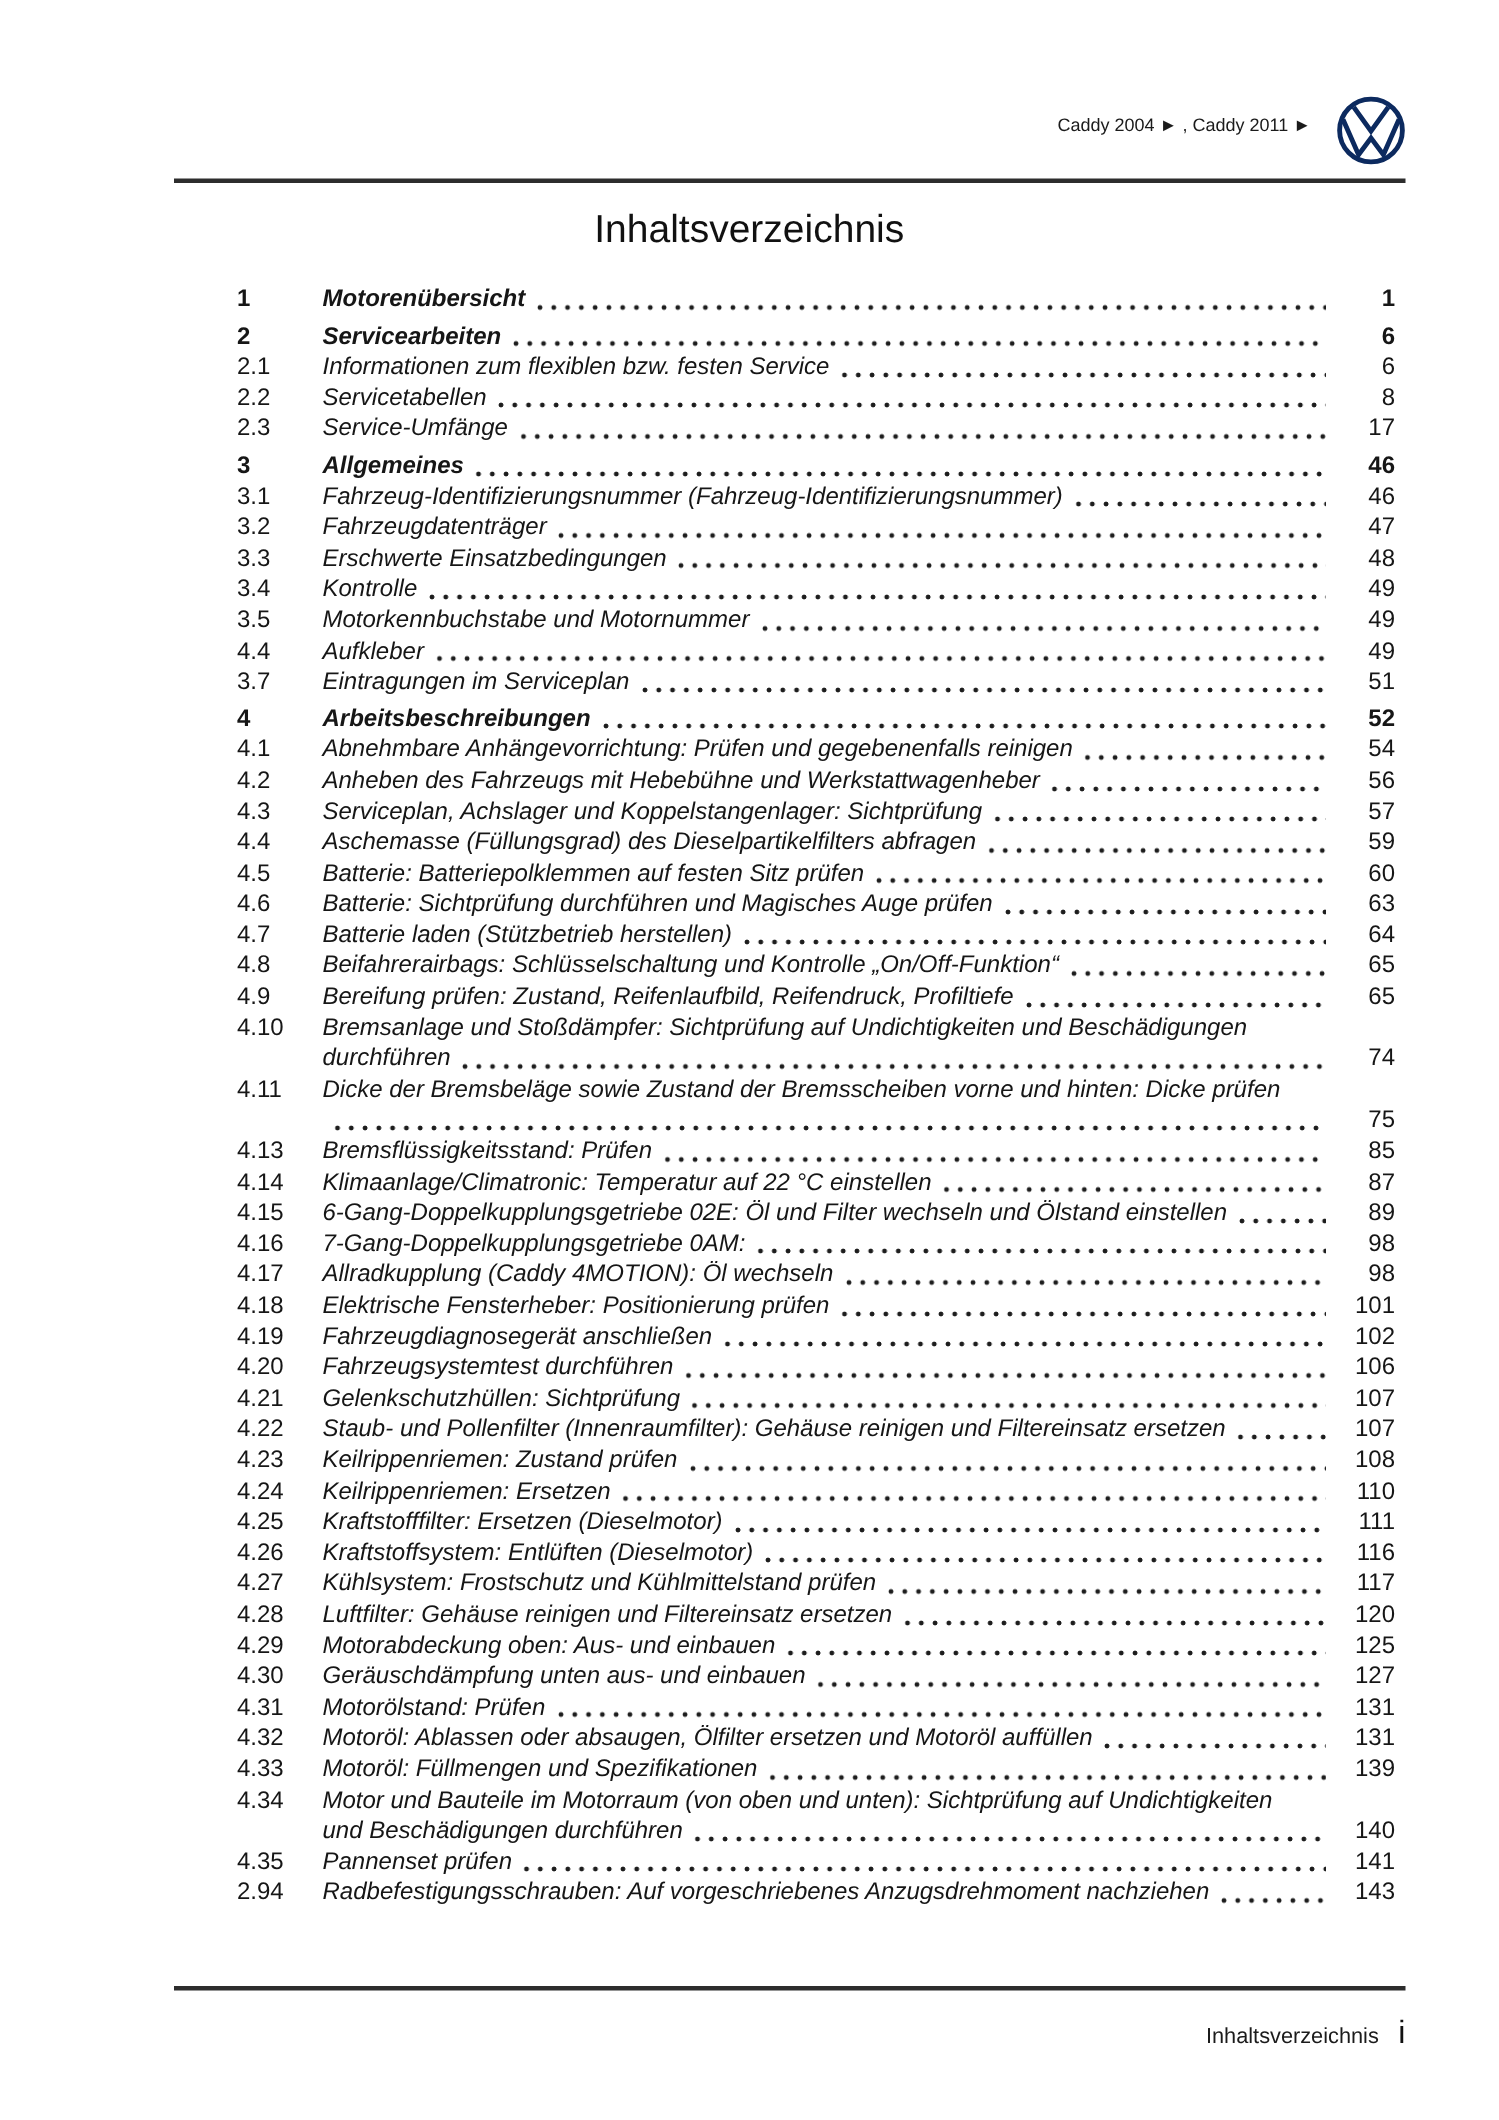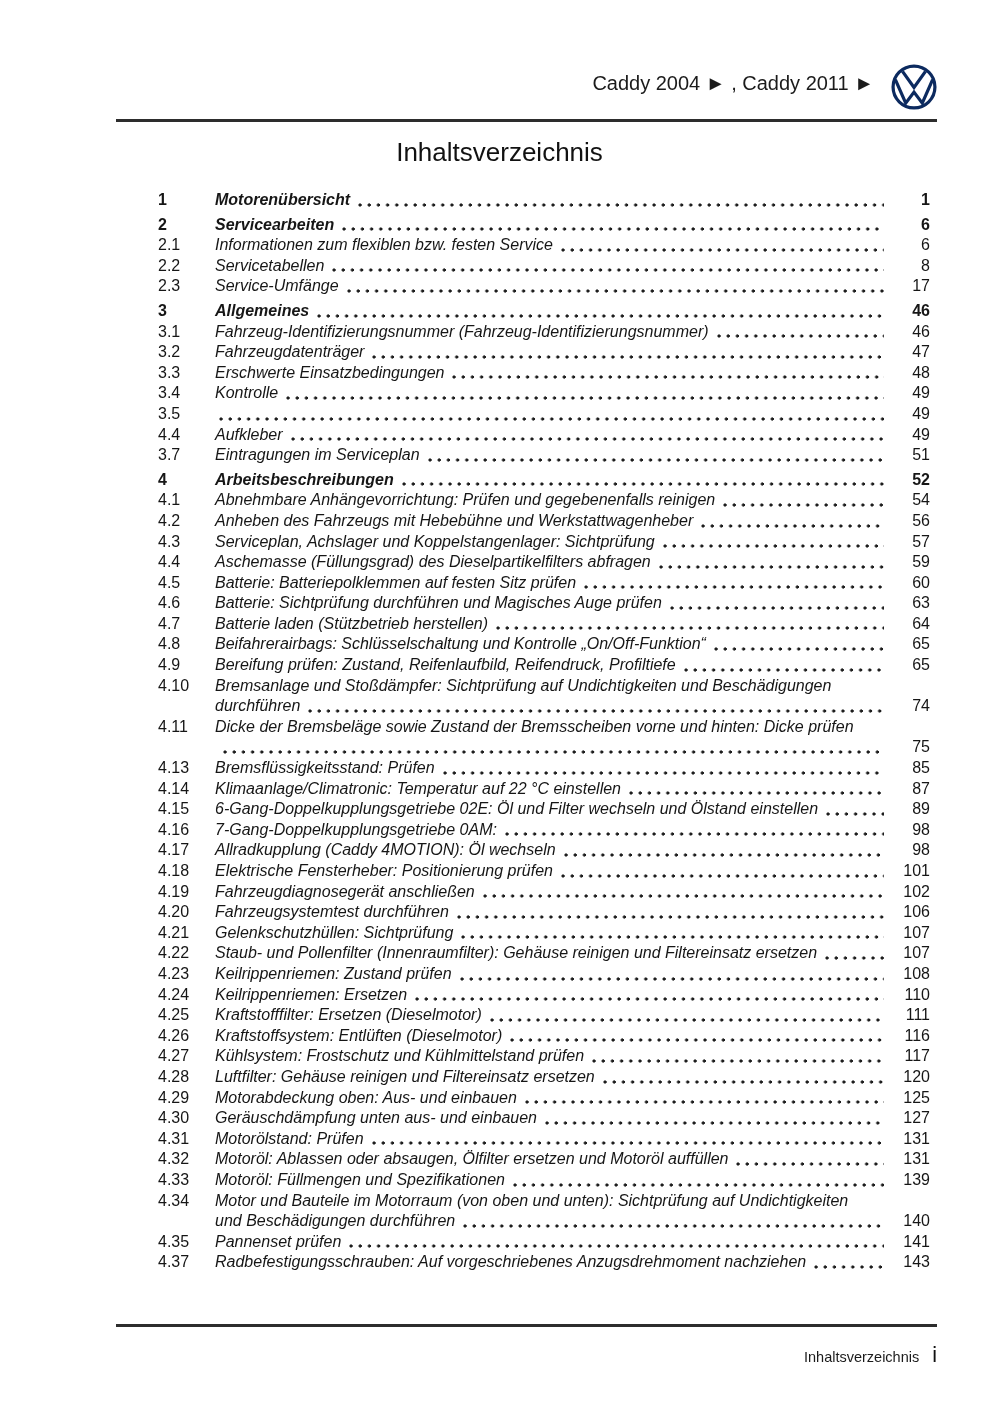--- a/index.html
+++ b/index.html
@@ -7,21 +7,21 @@
     position:relative;
     width:999px;height:1413px;
     background:#fff;
     font-family:"Liberation Sans","DejaVu Sans",sans-serif;
     color:#161616;
     overflow:hidden;
   }
   
   .header{position:absolute;top:0;left:116px;width:821px;}
   .header-row{display:flex;justify-content:flex-end;align-items:flex-start;}
-  .header-text{margin-top:72px;text-align:right;font-size:20px;line-height:22.5px;color:#1b1b1b;}
+  .header-text{margin-top:72px;text-align:right;font-size:12px;line-height:22.5px;color:#1b1b1b;}
   .logo{margin:64px 0 0 17px;width:46px;height:46px;color:#0c2a5f;flex:none;}
   .header-rule{position:absolute;top:119px;left:0;right:0;height:3px;background:#2d2d2d;}
   
   .title{
     position:absolute;top:137px;left:0;width:100%;
     margin:0;text-align:center;
     font-size:26px;font-weight:400;color:#111;
   }
   
   .toc{position:absolute;top:186px;left:158px;width:772px;font-size:16px;}
@@ -122,20 +122,21 @@
         <span class="pg">48</span>
       </div>
       <div class="row">
         <span class="num">3.4</span>
         <span class="txt">Kontrolle</span>
         <span class="dots"></span>
         <span class="pg">49</span>
       </div>
       <div class="row">
         <span class="num">3.5</span>
+        <span class="txt">Motorkennbuchstabe und Motornummer</span>
         <span class="dots"></span>
         <span class="pg">49</span>
       </div>
       <div class="row">
         <span class="num">4.4</span>
         <span class="txt">Aufkleber</span>
         <span class="dots"></span>
         <span class="pg">49</span>
       </div>
       <div class="row">
@@ -360,21 +361,21 @@
         <span class="dots"></span>
         <span class="pg">140</span>
       </div>
       <div class="row">
         <span class="num">4.35</span>
         <span class="txt">Pannenset prüfen</span>
         <span class="dots"></span>
         <span class="pg">141</span>
       </div>
       <div class="row">
-        <span class="num">4.37</span>
+        <span class="num">2.94</span>
         <span class="txt">Radbefestigungsschrauben: Auf vorgeschriebenes Anzugsdrehmoment nachziehen</span>
         <span class="dots"></span>
         <span class="pg">143</span>
       </div>
     </div>
 
   <div class="footer">
     <div class="footer-rule"></div>
     <div class="footer-line">
       <span class="footer-label">Inhaltsverzeichnis</span>

